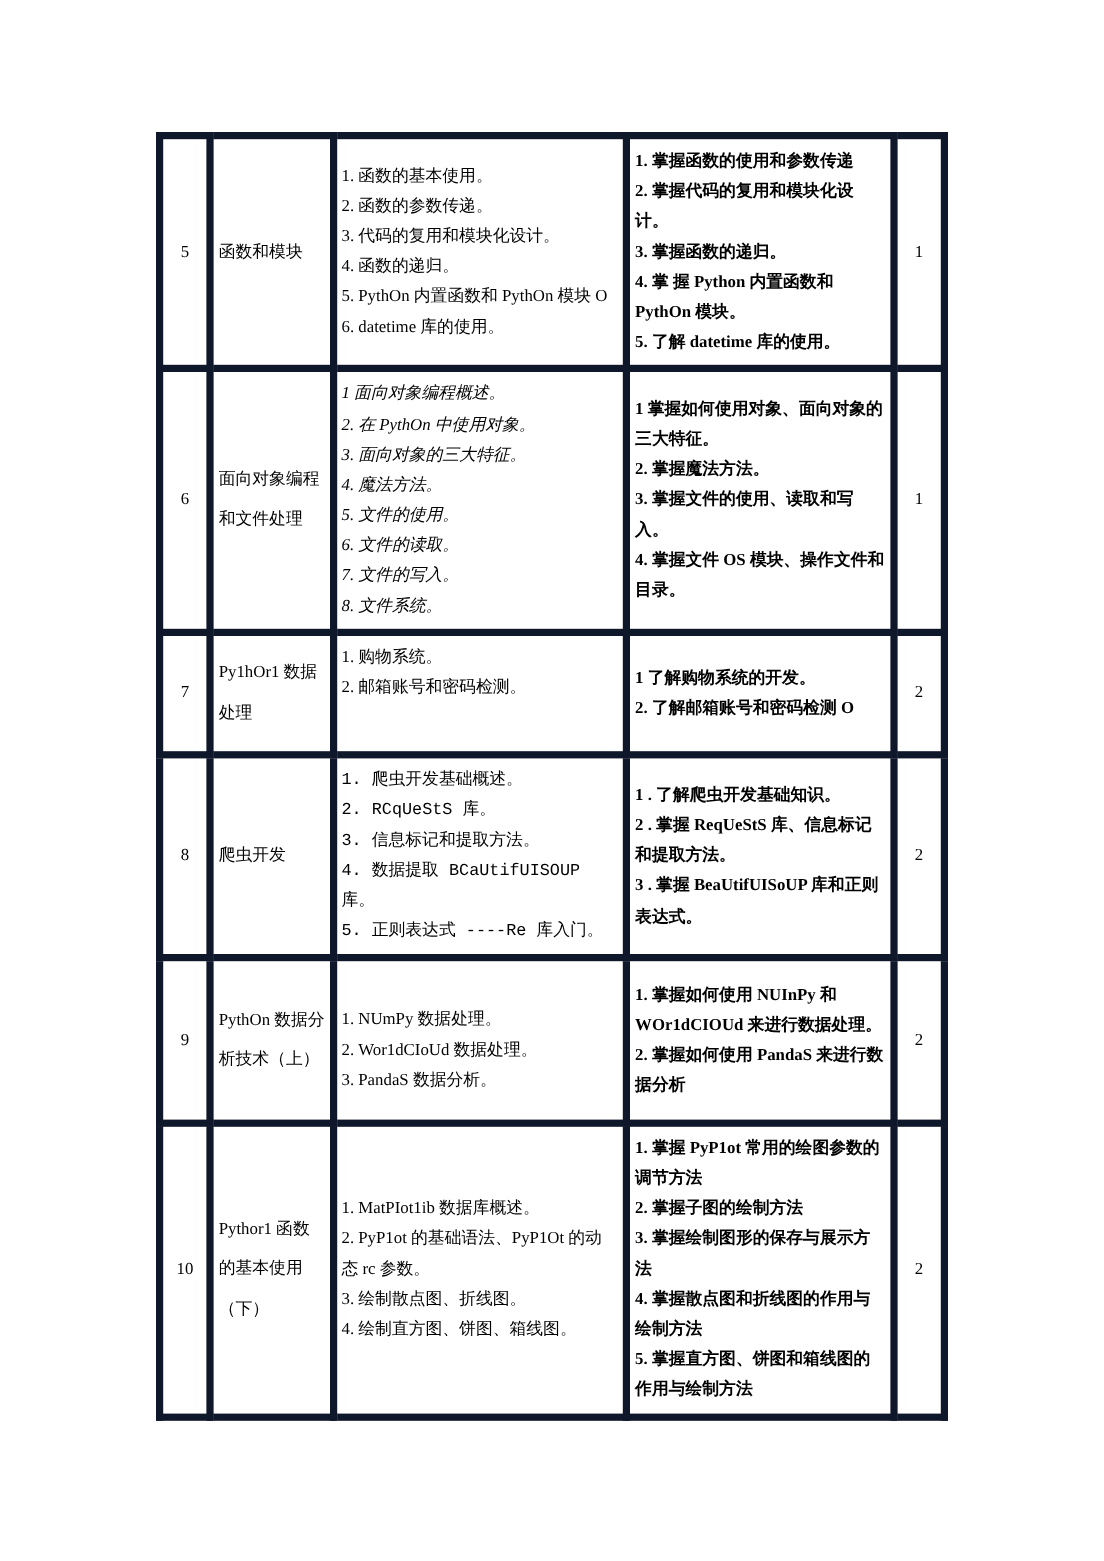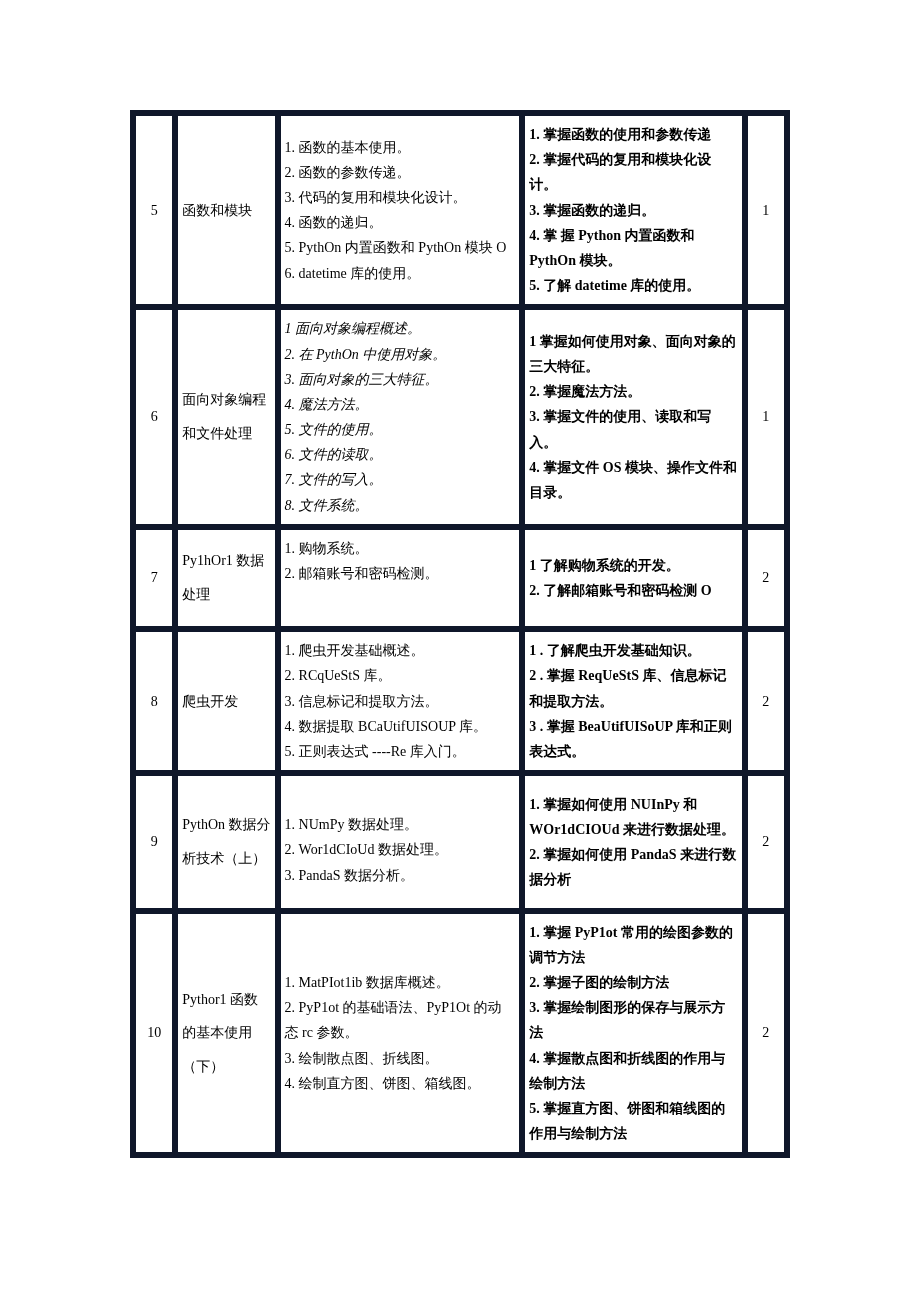--- a/index.html
+++ b/index.html
@@ -72,21 +72,21 @@
       <td class="col-title tall-title">Py1hOr1 数据处理</td>
       <td class="col-content" style="padding-bottom: 40px; white-space: pre-line;">1. 购物系统。
 2. 邮箱账号和密码检测。</td>
       <td class="col-goals" style="white-space: pre-line; margin-left: 28px;">1 了解购物系统的开发。
 2. 了解邮箱账号和密码检测 O</td>
       <td class="col-last">2</td>
     </tr>
     <tr>
       <td class="col-num">8</td>
       <td class="col-title">爬虫开发</td>
-      <td class="col-content" style="white-space: pre-line;">1. 爬虫开发基础概述。
+      <td class="col-content" style="white-space: pre-line; font-family: Liberation Mono, monospace;">1. 爬虫开发基础概述。
 2. RCqUeStS 库。
 3. 信息标记和提取方法。
 4. 数据提取 BCaUtifUISOUP 库。
 5. 正则表达式 ----Re 库入门。</td>
       <td class="col-goals" style="white-space: pre-line;">1         . 了解爬虫开发基础知识。
 2         . 掌握 ReqUeStS 库、信息标记和提取方法。
 3         . 掌握 BeaUtifUISoUP 库和正则表达式。</td>
       <td class="col-last">2</td>
     </tr>
     <tr>

